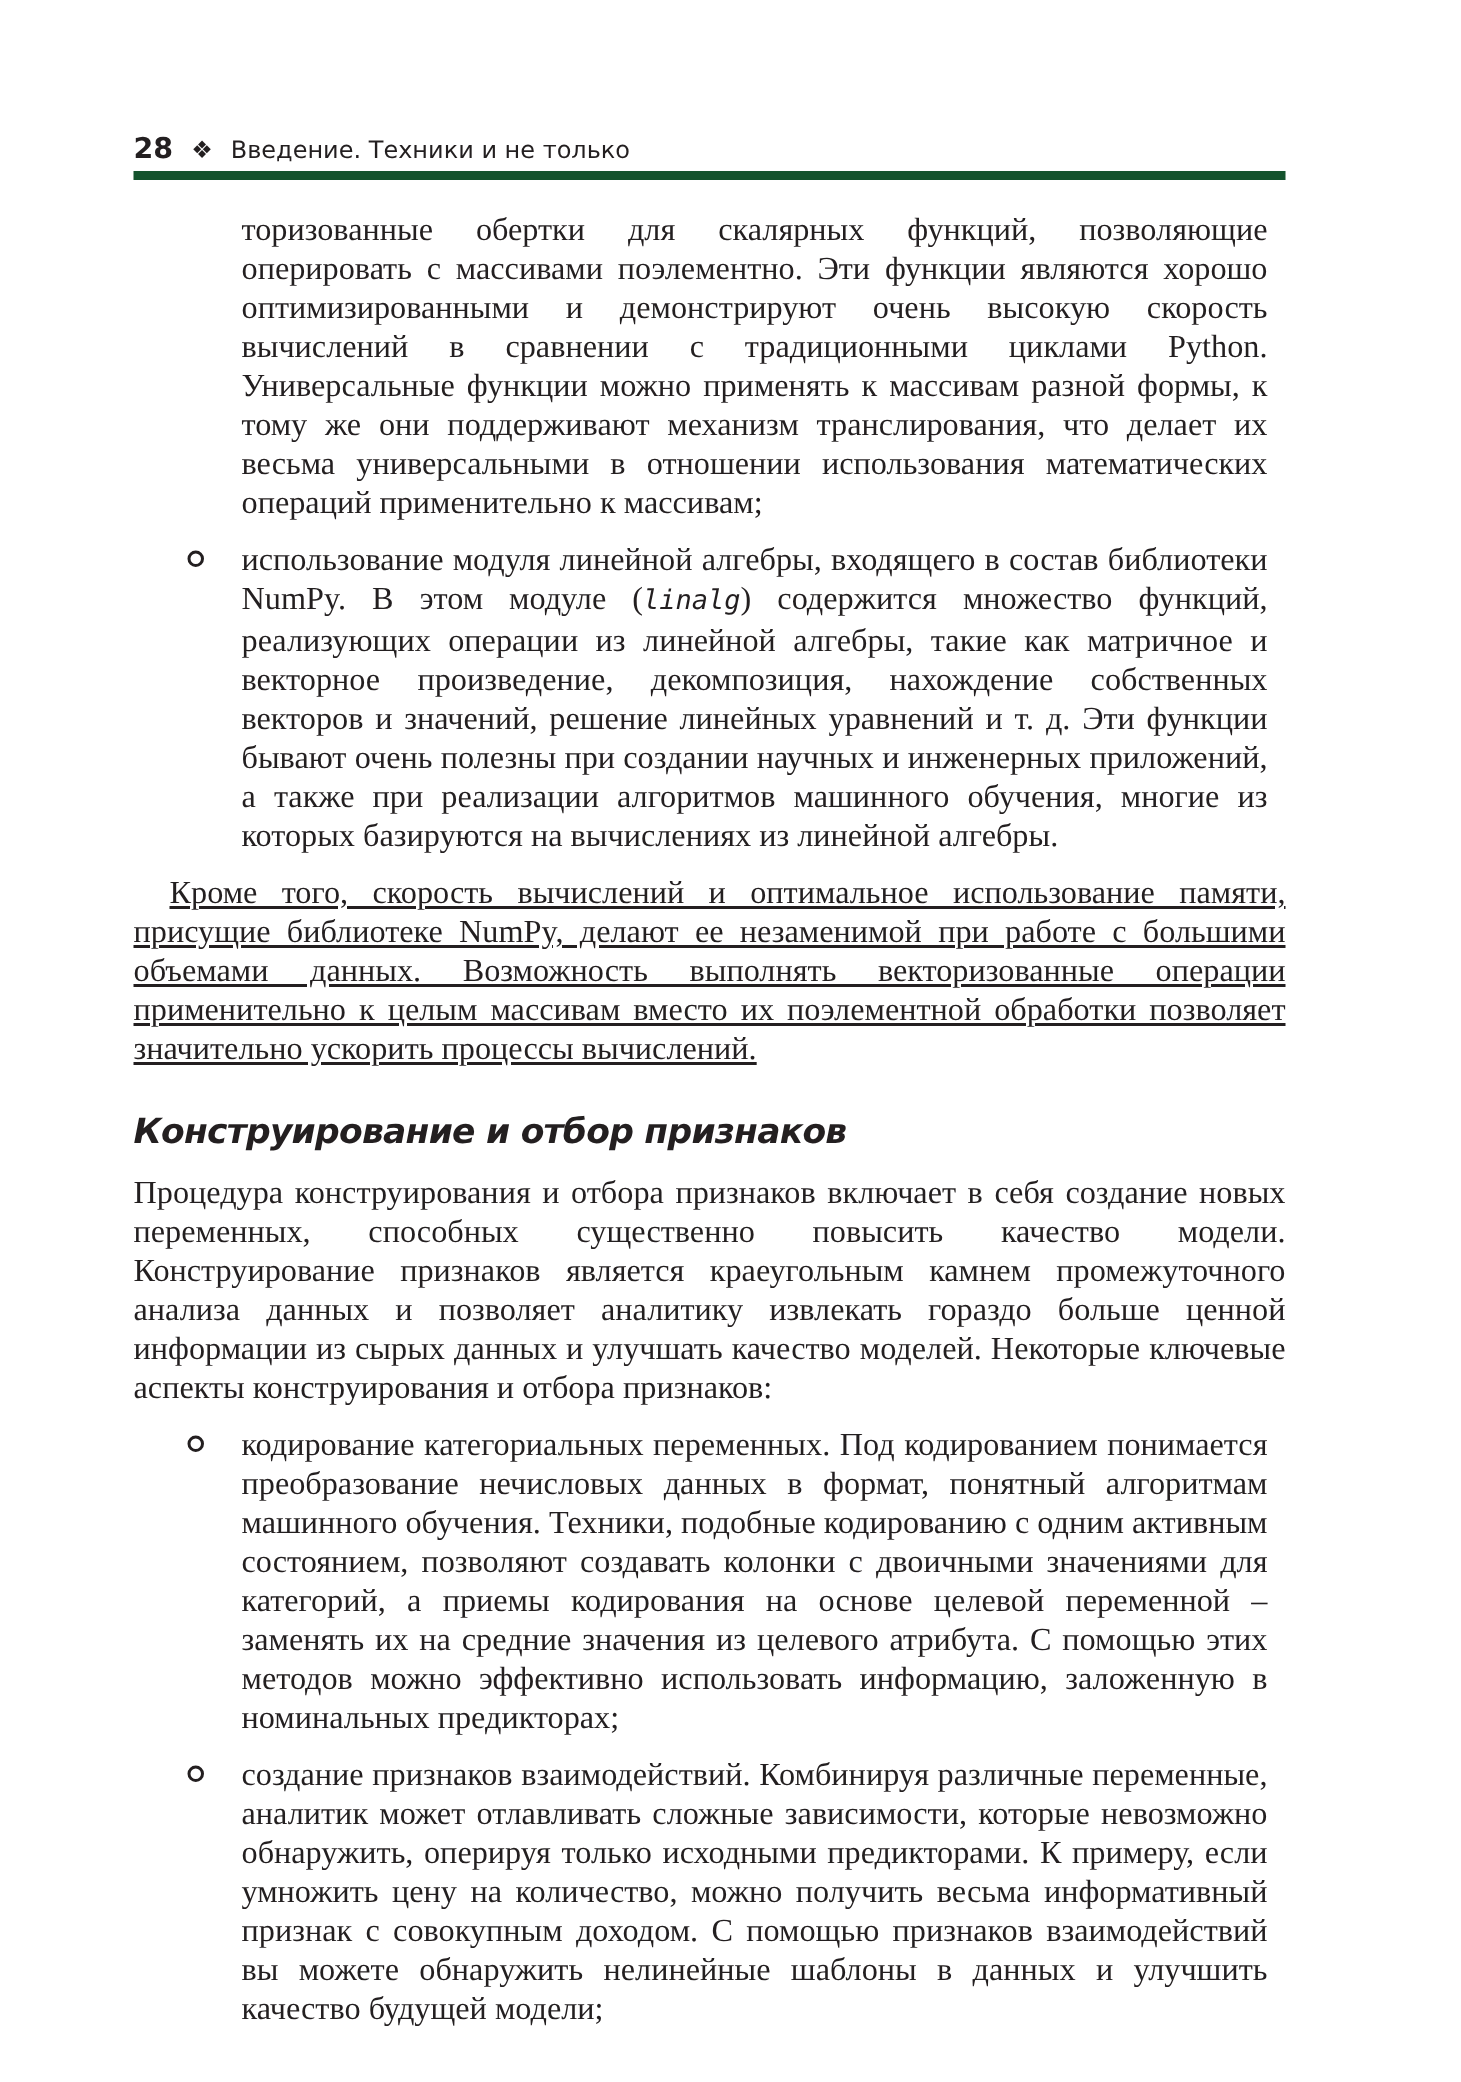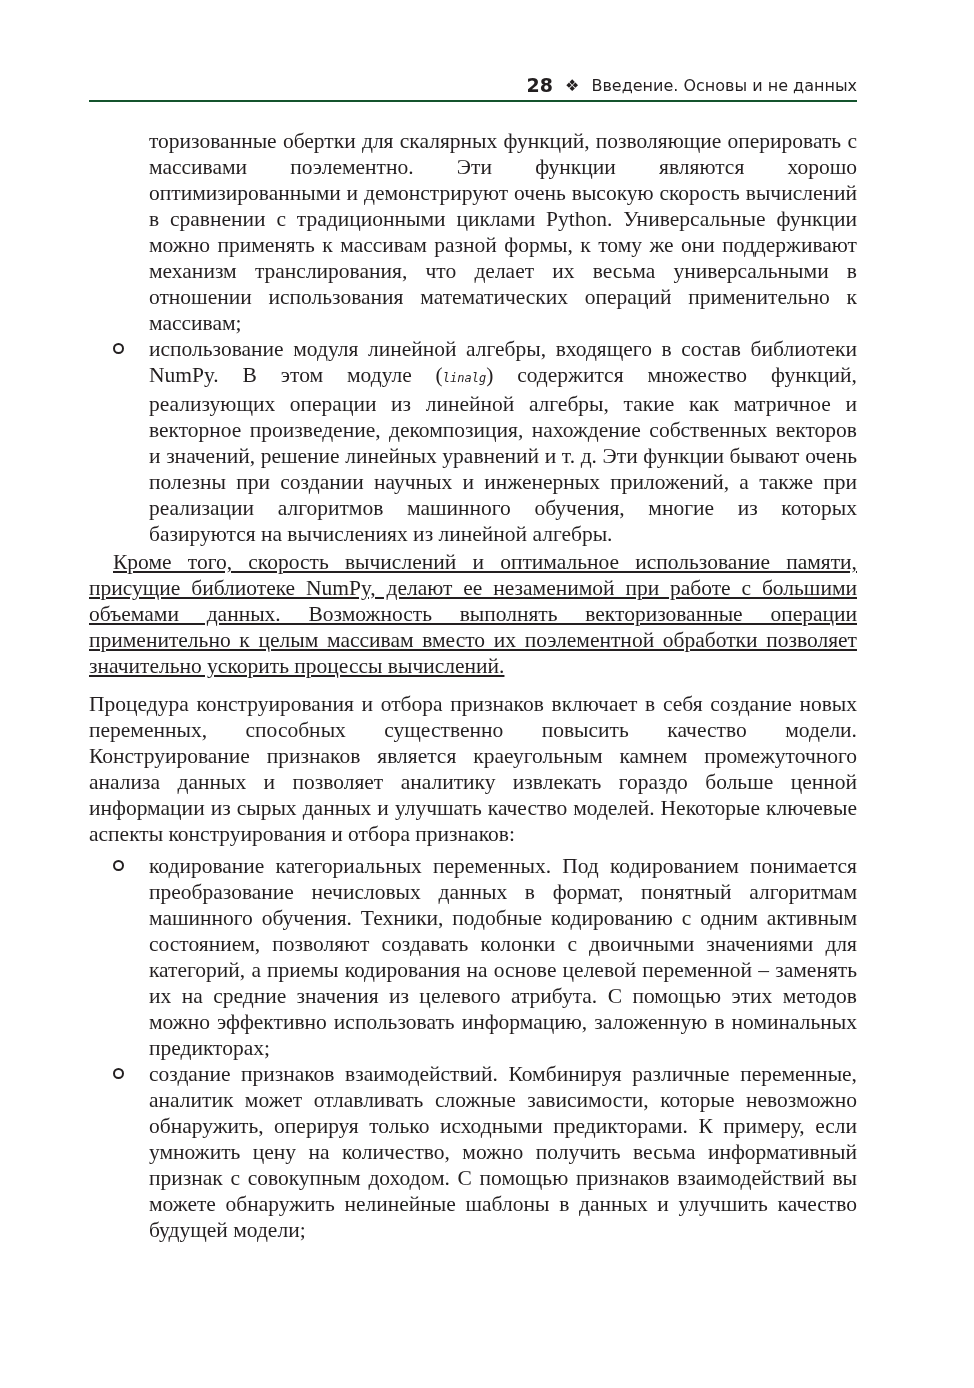--- a/index.html
+++ b/index.html
@@ -1,49 +1,50 @@
 <!DOCTYPE html>
 <html><head>
 <meta charset="utf-8">
 <style>
   html, body { margin: 0; padding: 0; background: #ffffff; }
   body { width: 974px; height: 1388px; position: relative; overflow: hidden; color: #231f20; }
-  .header { position: absolute; left: 89px; top: 70px; width: 768px; height: 30px; border-bottom: 2px solid #14532d; display: flex; align-items: center; font-family: "DejaVu Sans", sans-serif; justify-content: flex-end; }
+  .header { position: absolute; left: 89px; top: 84px; width: 768px; height: 30px; border-bottom: 6px solid #14532d; display: flex; align-items: center; font-family: "DejaVu Sans", sans-serif; }
   .page-num { font-weight: bold; font-size: 19px; margin-right: 12px; }
   .ornament { font-size: 16px; margin-right: 12px; }
   .running-title { font-size: 16px; }
   .content { position: absolute; left: 89px; top: 128px; width: 768px; font-family: "Liberation Serif", serif; font-size: 21.5px; line-height: 26px; text-align: justify; }
-  .li { position: relative; padding-left: 60px; margin: 0; }
+  .li { position: relative; padding-left: 60px; margin: 12px; }
   .bullet { position: absolute; left: 24px; top: 7px; width: 11px; height: 11px; border: 2.5px solid #231f20; border-radius: 50%; box-sizing: border-box; }
   p { margin: 0; }
   .para { text-indent: 24px; margin-top: 2px; text-decoration: underline; }
   .para-noindent { margin-top: 12px; }
   .h2 { font-family: "DejaVu Sans", sans-serif; font-style: italic; font-weight: bold; font-size: 23px; margin: 30px 0 14px 0; text-align: left; letter-spacing: -0.5px; }
-  code { font-family: "DejaVu Sans Mono", monospace; font-style: italic; font-size: 12px; }
+  code { font-family: "DejaVu Sans Mono", monospace; font-style: italic; font-size: 18px; }
   .gap-list { margin-top: 6px; font-family: Liberation Serif, serif; }
 </style>
 </head>
 <body>
 
 <div class="header">
   <span class="page-num">28</span>
   <span class="ornament">❖</span>
-  <span class="running-title">Введение. Основы и не данных</span>
+  <span class="running-title">Введение. Техники и не только</span>
 </div>
 
 <div class="content">
   <p class="li">
     <span>торизованные обертки для скалярных функций, позволяющие оперировать с массивами поэлементно. Эти функции являются хорошо оптимизированными и демонстрируют очень высокую скорость вычислений в сравнении с традиционными циклами Python. Универсальные функции можно применять к массивам разной формы, к тому же они поддерживают механизм транслирования, что делает их весьма универсальными в отношении использования математических операций применительно к массивам;</span>
   </p>
   <p class="li">
     <span class="bullet"></span>
     <span>использование модуля линейной алгебры, входящего в состав библиотеки NumPy. В этом модуле (</span><code>linalg</code><span>) содержится множество функций, реализующих операции из линейной алгебры, такие как матричное и векторное произведение, декомпозиция, нахождение собственных векторов и значений, решение линейных уравнений и т. д. Эти функции бывают очень полезны при создании научных и инженерных приложений, а также при реализации алгоритмов машинного обучения, многие из которых базируются на вычислениях из линейной алгебры.</span>
   </p>
   <p class="para">Кроме того, скорость вычислений и оптимальное использование памяти, присущие библиотеке NumPy, делают ее незаменимой при работе с большими объемами данных. Возможность выполнять векторизованные операции применительно к целым массивам вместо их поэлементной обработки позволяет значительно ускорить процессы вычислений.</p>
 
+  <h2 class="h2">Конструирование и отбор признаков</h2>
 
   <p class="para-noindent">Процедура конструирования и отбора признаков включает в себя создание новых переменных, способных существенно повысить качество модели. Конструирование признаков является краеугольным камнем промежуточного анализа данных и позволяет аналитику извлекать гораздо больше ценной информации из сырых данных и улучшать качество моделей. Некоторые ключевые аспекты конструирования и отбора признаков:</p>
 
   <div class="gap-list">
     <p class="li">
       <span class="bullet"></span>
       <span>кодирование категориальных переменных. Под кодированием понимается преобразование нечисловых данных в формат, понятный алгоритмам машинного обучения. Техники, подобные кодированию с одним активным состоянием, позволяют создавать колонки с двоичными значениями для категорий, а приемы кодирования на основе целевой переменной – заменять их на средние значения из целевого атрибута. С помощью этих методов можно эффективно использовать информацию, заложенную в номинальных предикторах;</span>
     </p>
     <p class="li">
       <span class="bullet"></span>

